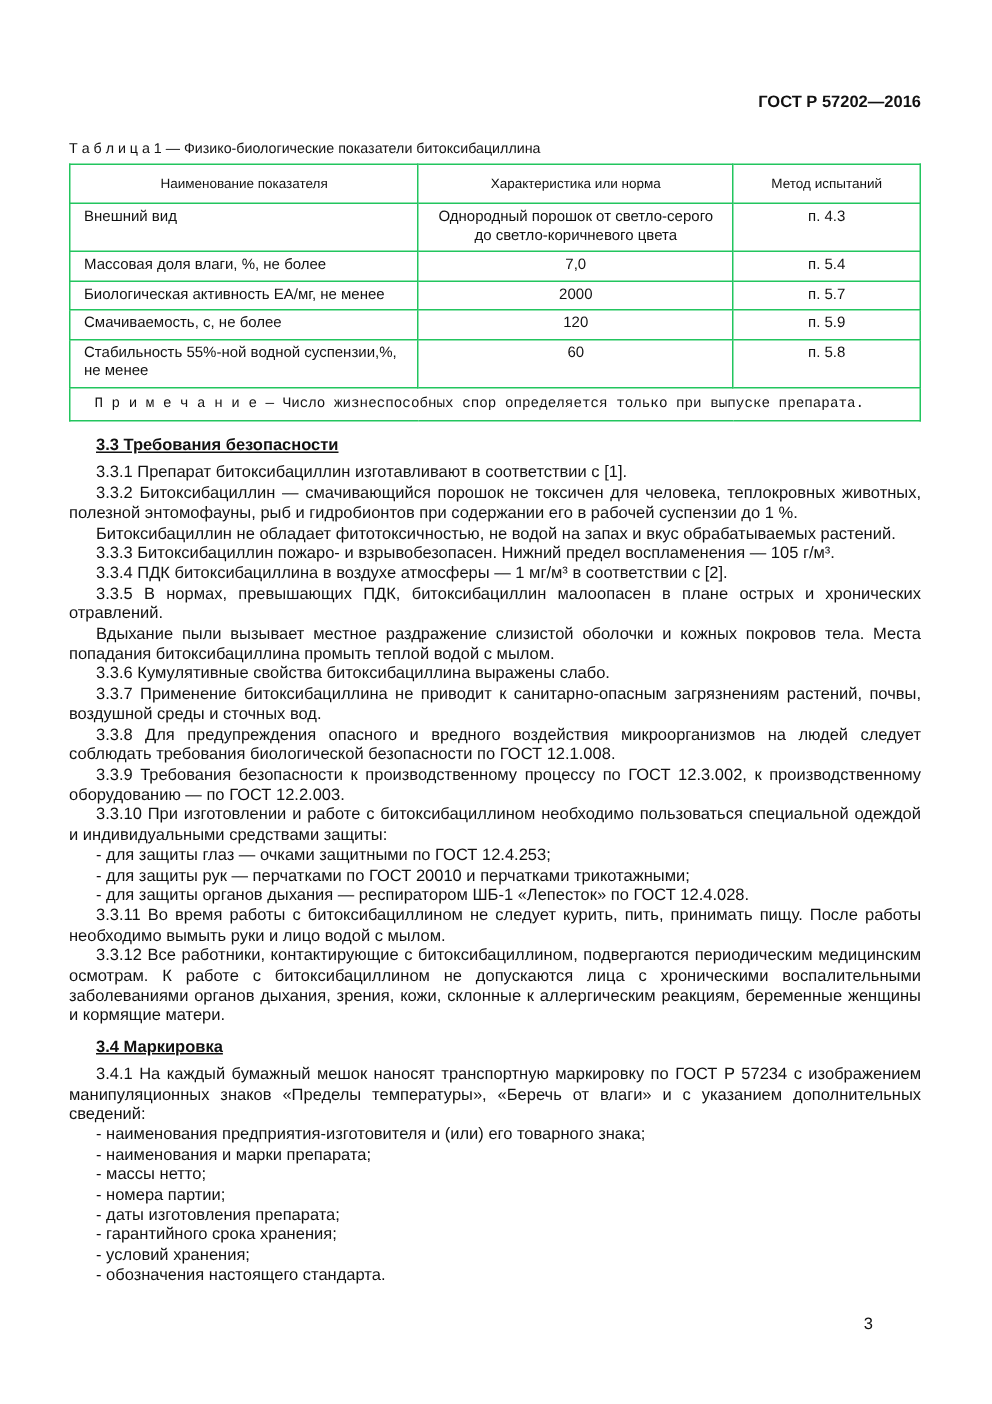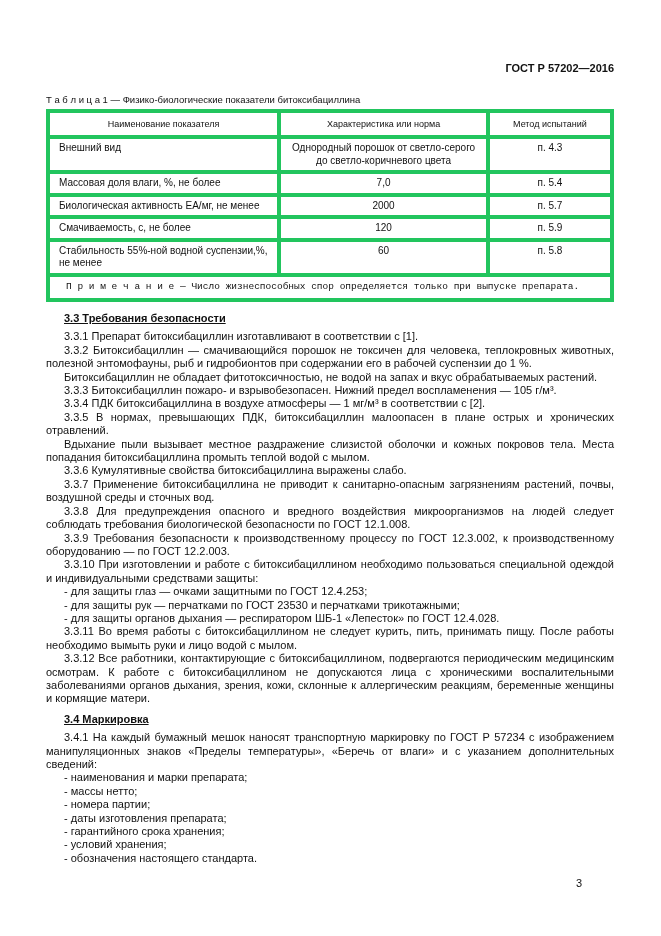--- a/index.html
+++ b/index.html
@@ -27,21 +27,21 @@
     margin-bottom: 4px;
   }
   table.indicators {
     width: 100%;
     border-collapse: collapse;
     font-size: 10px;
     line-height: 12.5px;
     color: #111111;
   }
   table.indicators th, table.indicators td {
-    border: 4px solid #22c55e;
+    border: 1px solid #22c55e;
   }
   table.indicators th {
     font-weight: normal;
     font-size: 9px;
     text-align: center;
     vertical-align: middle;
     height: 26px;
     padding: 3px 4px;
   }
   table.indicators td {
@@ -139,26 +139,27 @@
       <p>3.3.3 Битоксибациллин пожаро- и взрывобезопасен. Нижний предел воспламенения — 105 г/м³.</p>
       <p>3.3.4 ПДК битоксибациллина в воздухе атмосферы — 1 мг/м³ в соответствии с [2].</p>
       <p>3.3.5 В нормах, превышающих ПДК, битоксибациллин малоопасен в плане острых и хронических отравлений.</p>
       <p>Вдыхание пыли вызывает местное раздражение слизистой оболочки и кожных покровов тела. Места попадания битоксибациллина промыть теплой водой с мылом.</p>
       <p>3.3.6 Кумулятивные свойства битоксибациллина выражены слабо.</p>
       <p>3.3.7 Применение битоксибациллина не приводит к санитарно-опасным загрязнениям растений, почвы, воздушной среды и сточных вод.</p>
       <p>3.3.8 Для предупреждения опасного и вредного воздействия микроорганизмов на людей следует соблюдать требования биологической безопасности по ГОСТ 12.1.008.</p>
       <p>3.3.9 Требования безопасности к производственному процессу по ГОСТ 12.3.002, к производственному оборудованию — по ГОСТ 12.2.003.</p>
       <p>3.3.10 При изготовлении и работе с битоксибациллином необходимо пользоваться специальной одеждой и индивидуальными средствами защиты:</p>
       <div class="list-item">-  для защиты глаз — очками защитными по ГОСТ 12.4.253;</div>
-      <div class="list-item">-  для защиты рук — перчатками по ГОСТ 23530 и перчатками трикотажными;</div>
+      <div class="list-item">-  для защиты рук — перчатками по ГОСТ 20010 и перчатками трикотажными;</div>
       <div class="list-item">-  для защиты органов дыхания — респиратором ШБ-1 «Лепесток» по ГОСТ 12.4.028.</div>
       <p>3.3.11 Во время работы с битоксибациллином не следует курить, пить, принимать пищу. После работы необходимо вымыть руки и лицо водой с мылом.</p>
       <p>3.3.12 Все работники, контактирующие с битоксибациллином, подвергаются периодическим медицинским осмотрам. К работе с битоксибациллином не допускаются лица с хроническими воспалительными заболеваниями органов дыхания, зрения, кожи, склонные к аллергическим реакциям, беременные женщины и кормящие матери.</p>
       <div class="section-heading">3.4 Маркировка</div>
       <p>3.4.1 На каждый бумажный мешок наносят транспортную маркировку по ГОСТ Р 57234 с изображением манипуляционных знаков «Пределы температуры», «Беречь от влаги» и с указанием дополнительных сведений:</p>
+      <div class="list-item">-  наименования предприятия-изготовителя и (или) его товарного знака;</div>
       <div class="list-item">-  наименования и марки препарата;</div>
       <div class="list-item">-  массы нетто;</div>
       <div class="list-item">-  номера партии;</div>
       <div class="list-item">-  даты изготовления препарата;</div>
       <div class="list-item">-  гарантийного срока хранения;</div>
       <div class="list-item">-  условий хранения;</div>
       <div class="list-item">-  обозначения настоящего стандарта.</div>
     </div>
 
   <div class="page-number">3</div>

